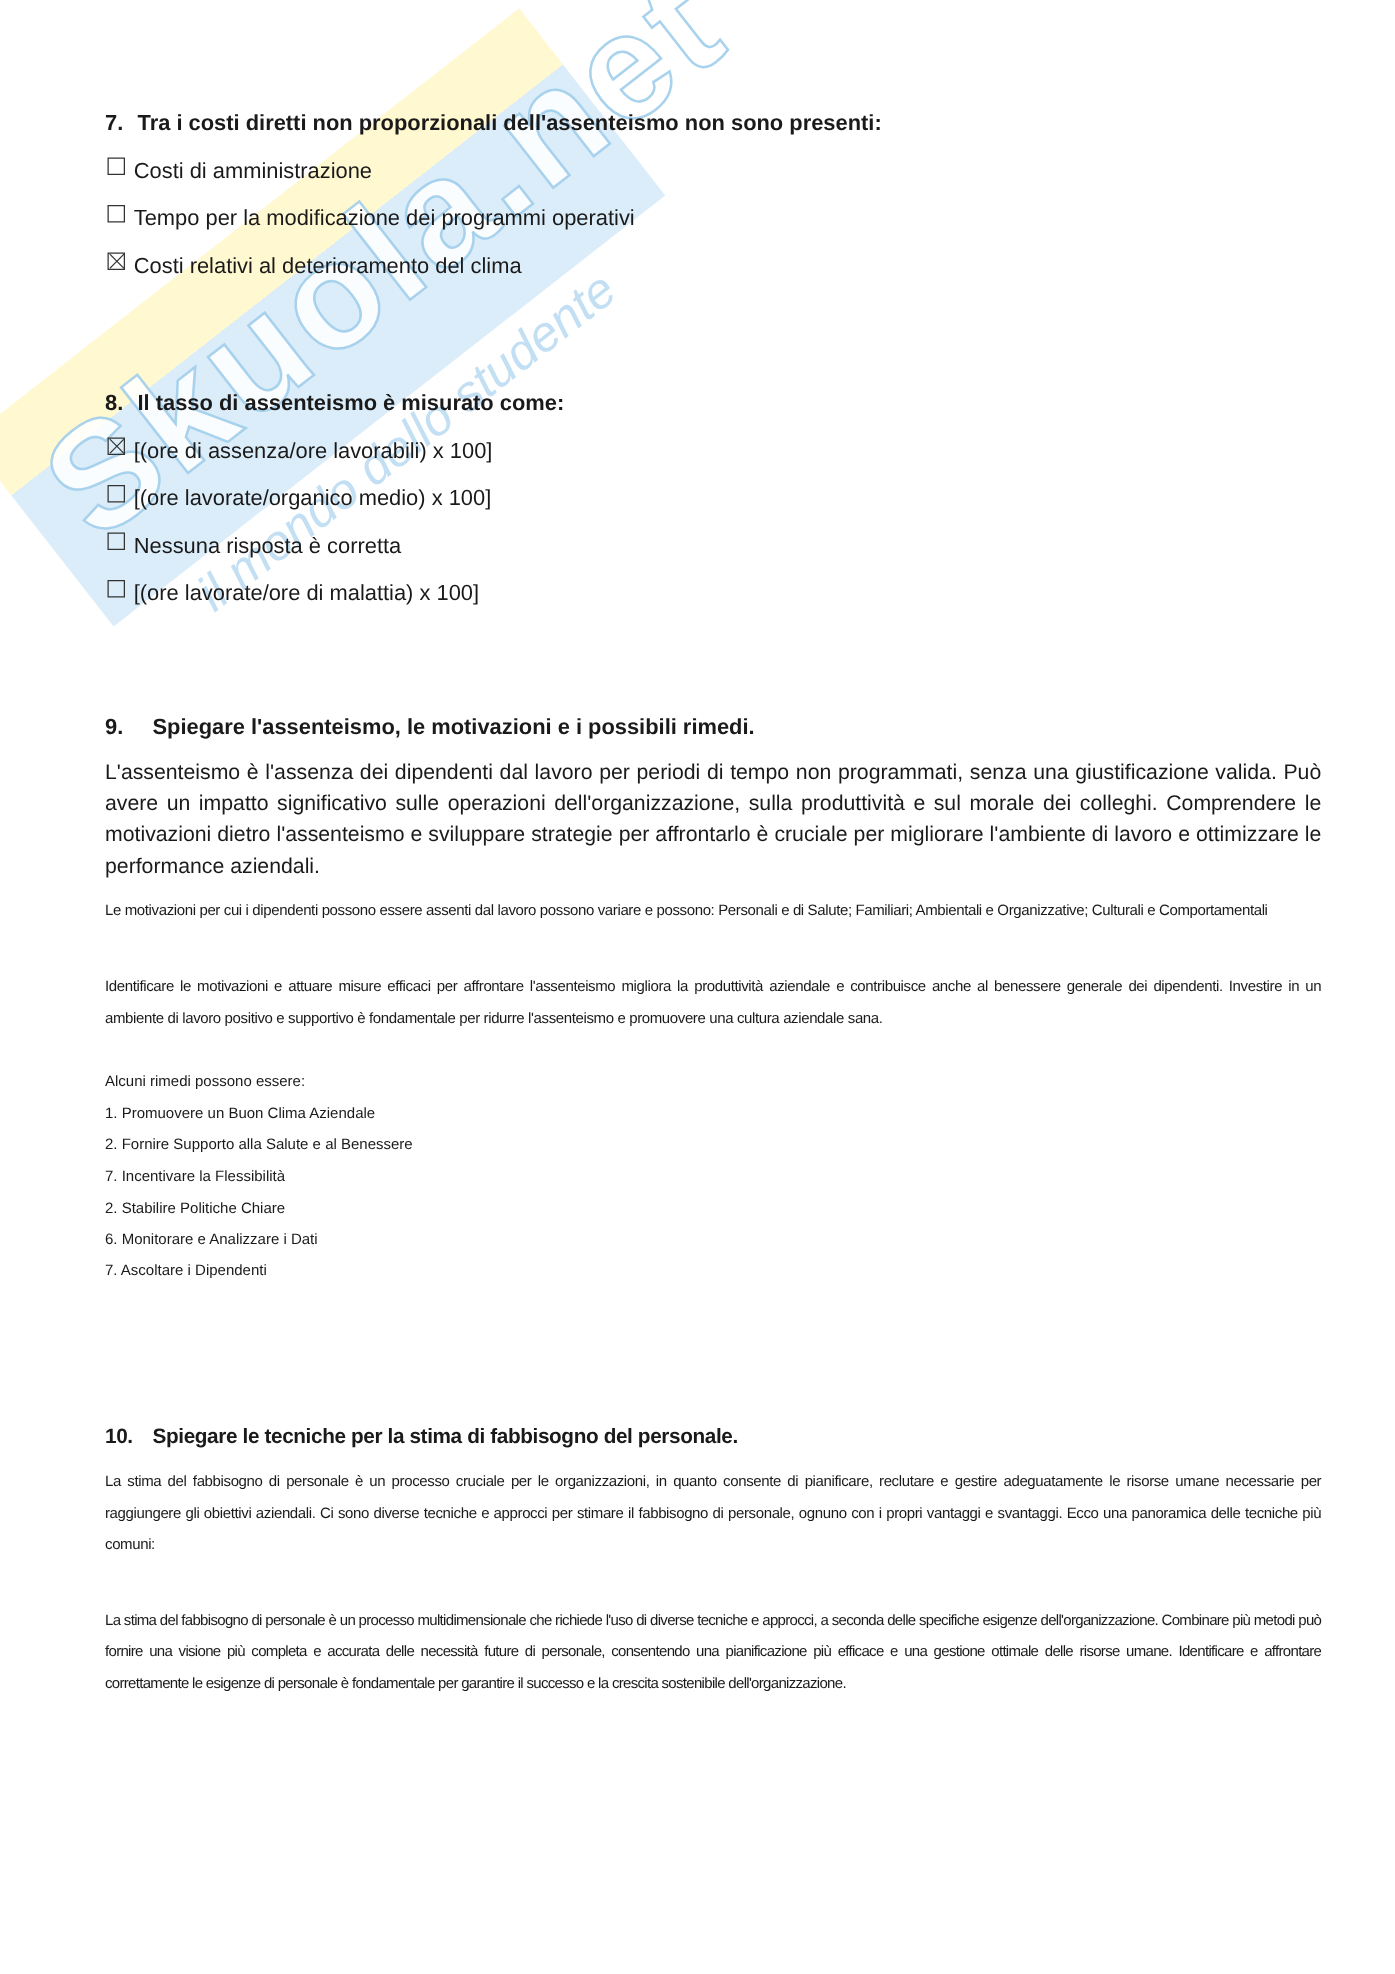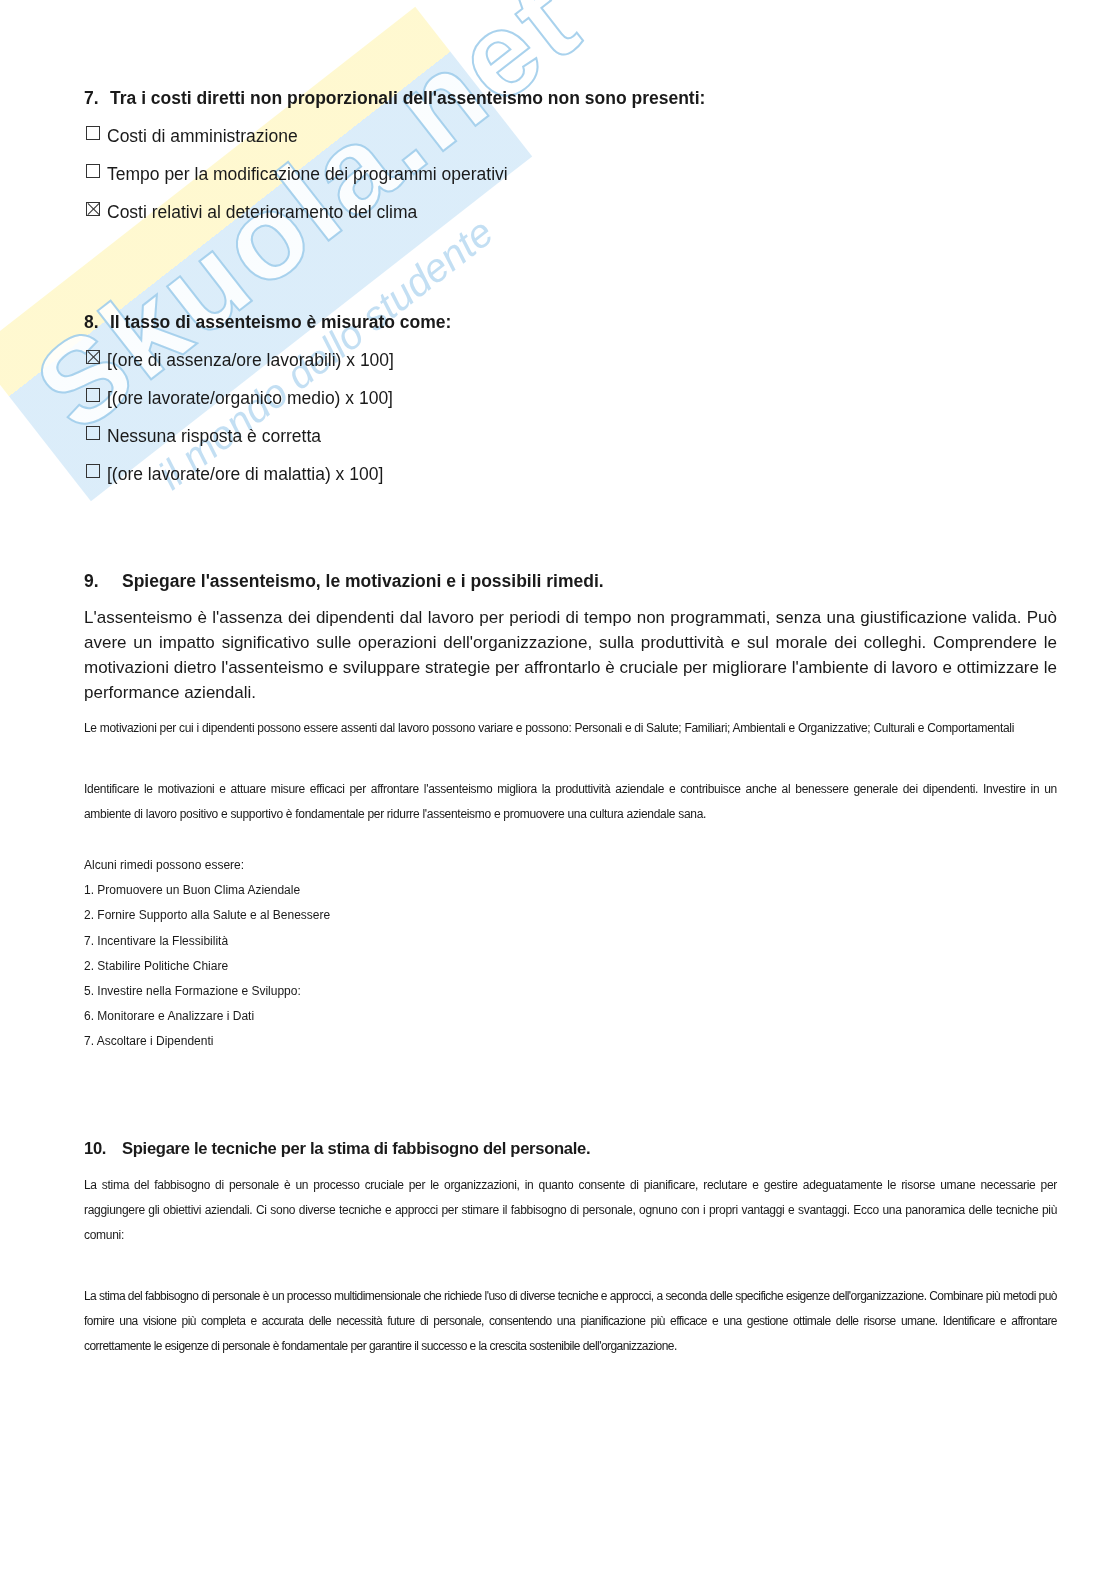--- a/index.html
+++ b/index.html
@@ -105,21 +105,20 @@
   </div>
   <p class="para" style="top:605px;">L'assenteismo è l'assenza dei dipendenti dal lavoro per periodi di tempo non programmati, senza una giustificazione valida. Può avere un impatto significativo sulle operazioni dell'organizzazione, sulla produttività e sul morale dei colleghi. Comprendere le motivazioni dietro l'assenteismo e sviluppare strategie per affrontarlo è cruciale per migliorare l'ambiente di lavoro e ottimizzare le performance aziendali.</p>
   <p class="para tight" style="top:716px;">Le motivazioni per cui i dipendenti possono essere assenti dal lavoro possono variare e possono: Personali e di Salute; Familiari; Ambientali e Organizzative; Culturali e Comportamentali</p>
   <p class="para tight" style="top:777px;">Identificare le motivazioni e attuare misure efficaci per affrontare l'assenteismo migliora la produttività aziendale e contribuisce anche al benessere generale dei dipendenti. Investire in un ambiente di lavoro positivo e supportivo è fondamentale per ridurre l'assenteismo e promuovere una cultura aziendale sana.</p>
   <ul class="list" style="top:853px;">
     <li>Alcuni rimedi possono essere:</li>
     <li>1. Promuovere un Buon Clima Aziendale</li>
     <li>2. Fornire Supporto alla Salute e al Benessere</li>
     <li>7. Incentivare la Flessibilità</li>
     <li>2. Stabilire Politiche Chiare</li>
-    <li>5. Investire nella Formazione e Sviluppo:</li>
     <li>6. Monitorare e Analizzare i Dati</li>
     <li>7. Ascoltare i Dipendenti</li>
   </ul>
 
   <div class="q-title wide" style="top:1139px; font-size:16.6px; letter-spacing:-0.3px;">
     <span class="num">10.</span><span>Spiegare le tecniche per la stima di fabbisogno del personale.</span>
   </div>
   <p class="para tight" style="top:1173px;">La stima del fabbisogno di personale è un processo cruciale per le organizzazioni, in quanto consente di pianificare, reclutare e gestire adeguatamente le risorse umane necessarie per raggiungere gli obiettivi aziendali. Ci sono diverse tecniche e approcci per stimare il fabbisogno di personale, ognuno con i propri vantaggi e svantaggi. Ecco una panoramica delle tecniche più comuni:</p>
   <p class="para tight" style="top:1284px; letter-spacing:-0.55px;">La stima del fabbisogno di personale è un processo multidimensionale che richiede l'uso di diverse tecniche e approcci, a seconda delle specifiche esigenze dell'organizzazione. Combinare più metodi può fornire una visione più completa e accurata delle necessità future di personale, consentendo una pianificazione più efficace e una gestione ottimale delle risorse umane. Identificare e affrontare correttamente le esigenze di personale è fondamentale per garantire il successo e la crescita sostenibile dell'organizzazione.</p>
 

